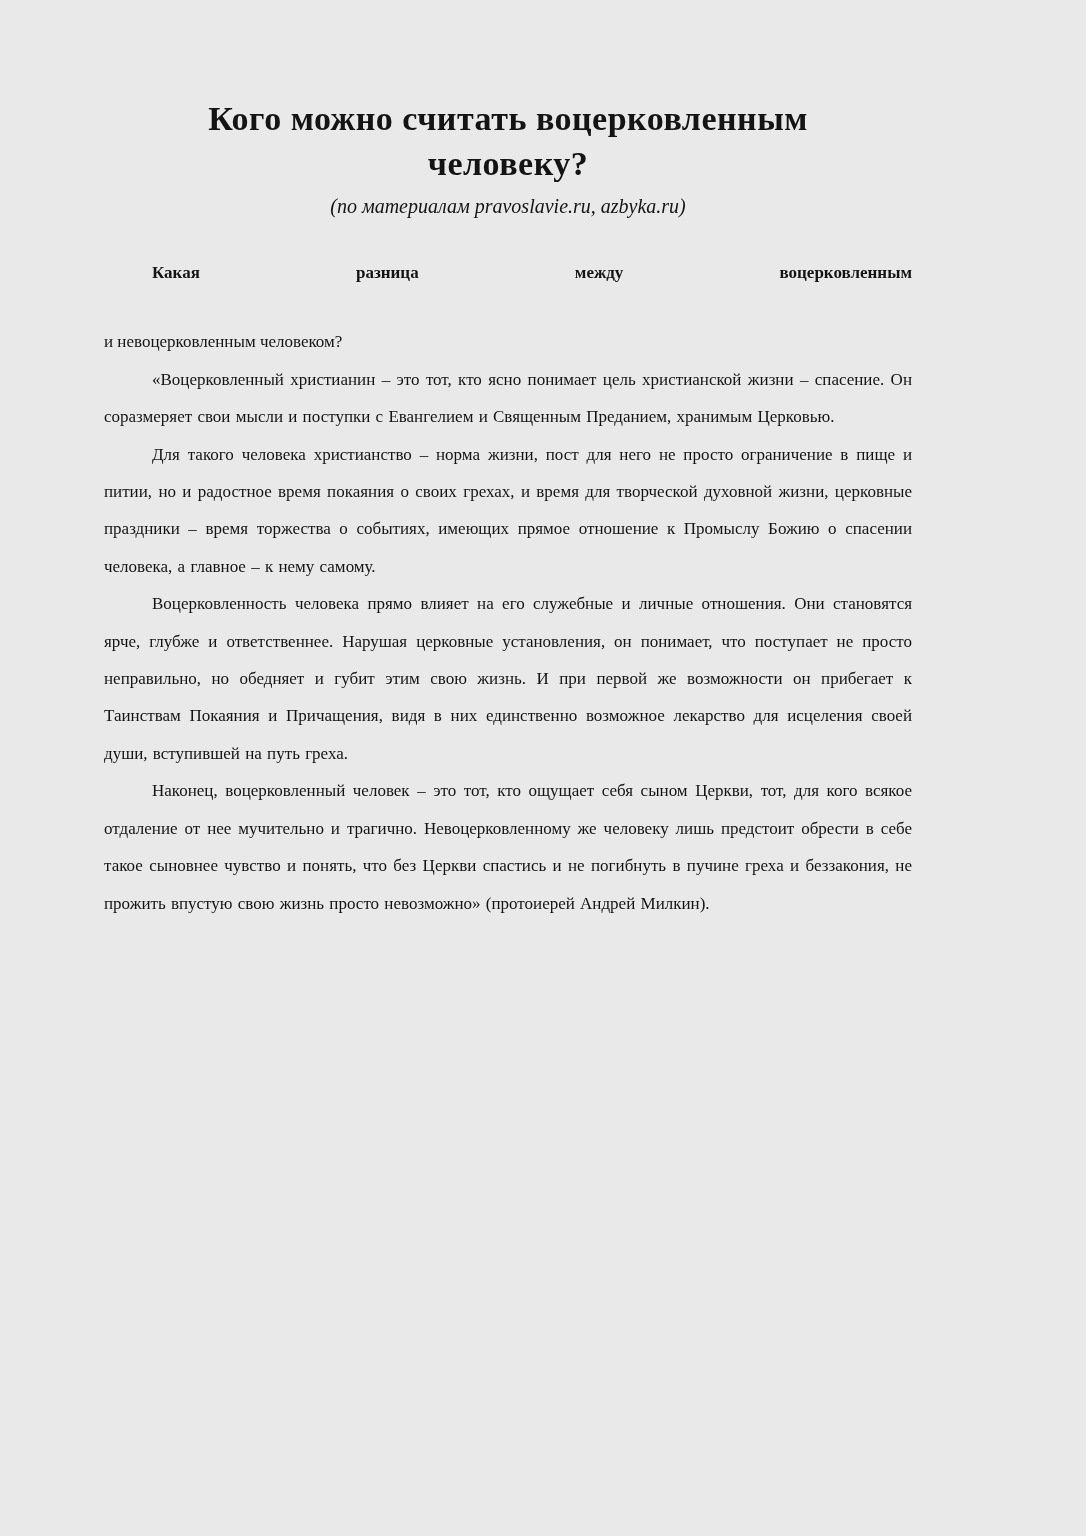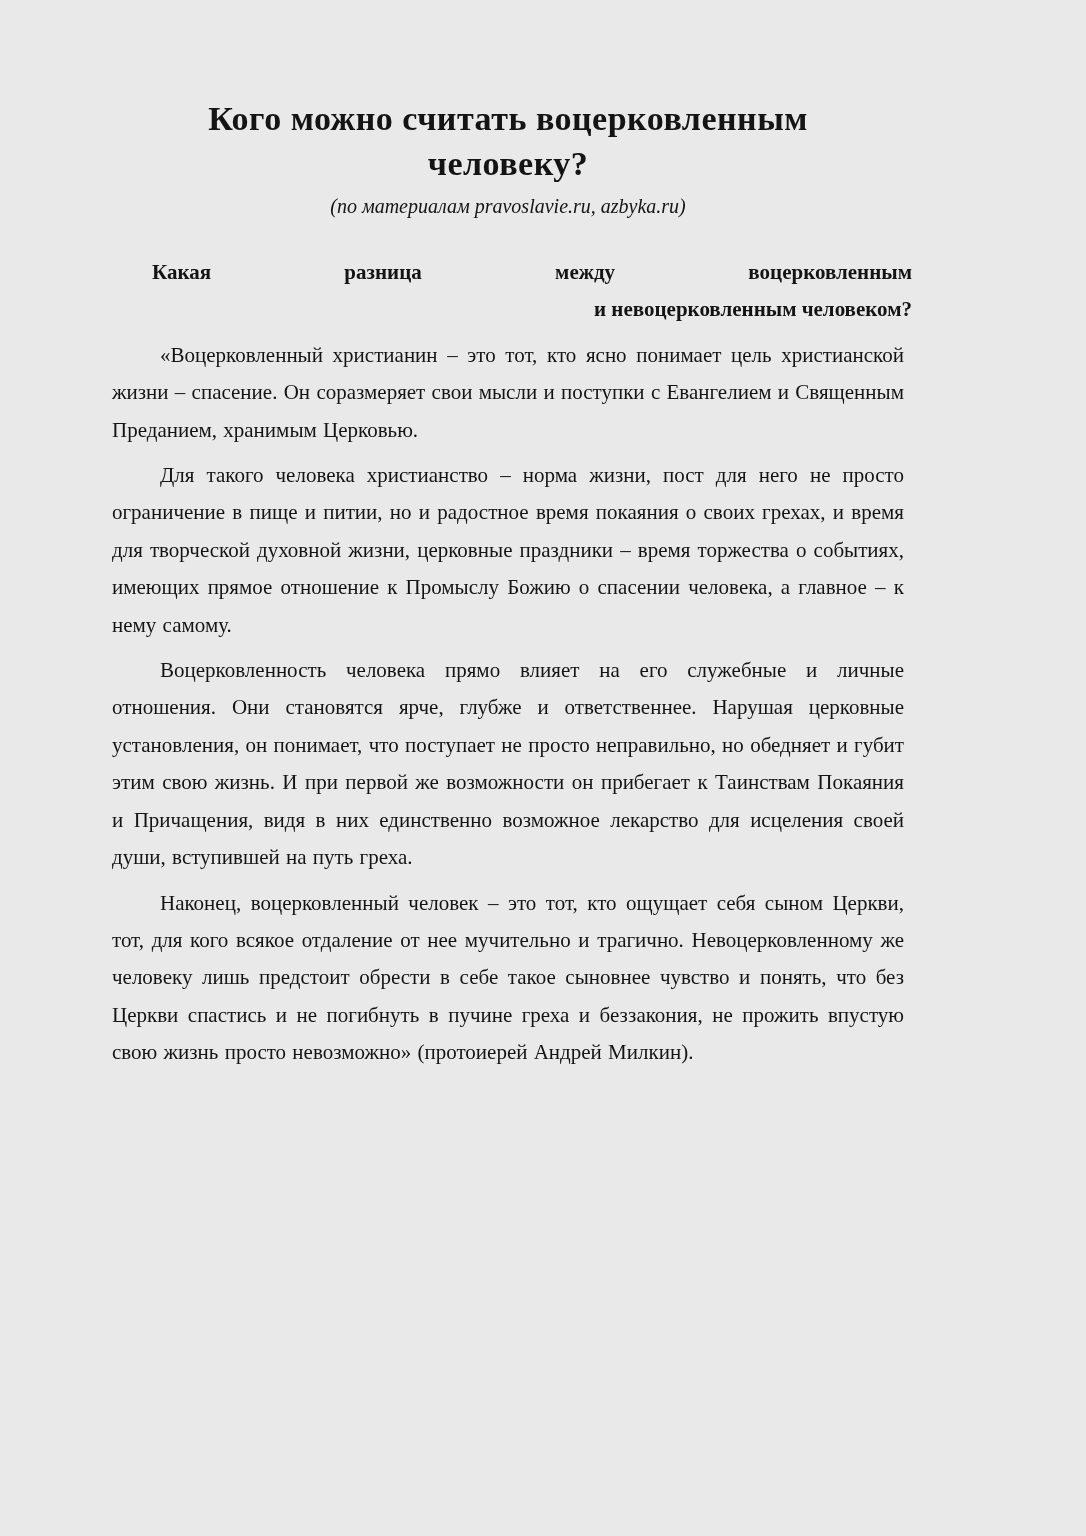--- a/index.html
+++ b/index.html
@@ -30,35 +30,36 @@
     letter-spacing: 0.5px;
   }
   .subtitle {
     font-size: 20px;
     line-height: 28px;
     margin-top: 6px;
     font-style: italic;
   }
   .content {
     margin-top: 34px;
-    font-size: 21px;
+    font-size: 17px;
     line-height: 37.4px;
   }
   .question-line-1 {
     font-weight: bold;
     text-align: justify;
     text-align-last: justify;
     text-indent: 48px;
   }
   .question-line-2 {
-    font-weight: bold;
-    text-align: right;
+    font-weight: normal;
+    text-align: left;
+    margin-top: 32px;
   }
   .content p {
-    margin: 8px;
+    margin: 0;
     text-align: justify;
     text-indent: 48px;
     word-spacing: 1px;
   }
 </style>
 </head>
 <body>
 
 <div class="page">
 

